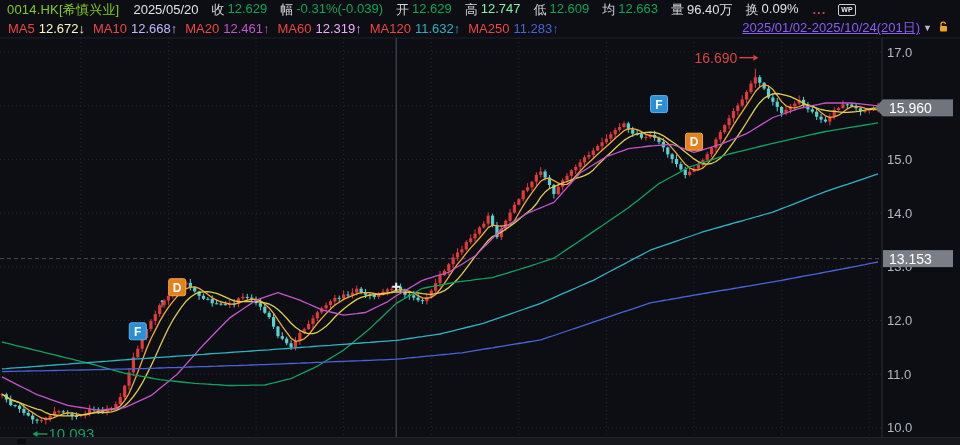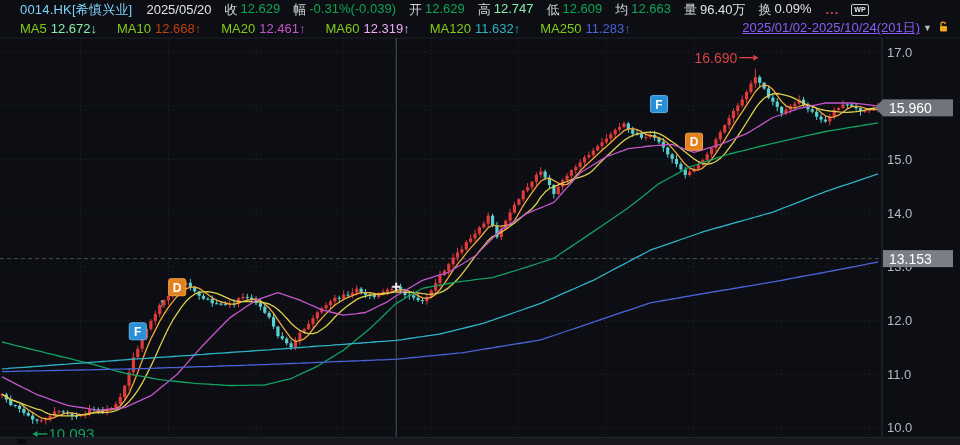--- a/index.html
+++ b/index.html
@@ -2,33 +2,33 @@
 <html><head>
 <meta charset="utf-8">
 <style>
   html,body{margin:0;padding:0;background:#0c0e13;}
   body{width:960px;height:445px;position:relative;overflow:hidden;
        font-family:"Liberation Sans","DejaVu Sans",sans-serif;
        -webkit-font-smoothing:antialiased;color:#d8dadf;}
   
   #row1{position:absolute;left:0;top:0;width:960px;height:19px;display:flex;align-items:center;
         font-size:13px;white-space:nowrap;background:#0c0e13;border-bottom:1px solid #15171d;z-index:5;}
-  #row1 .sym{color:#7dd3fc;margin-left:20px;letter-spacing:0.2px;}
+  #row1 .sym{color:#84cc16;margin-left:7px;letter-spacing:0.2px;}
   #row1 .date{color:#e0e2e6;margin-left:14px;}
   .fld{display:flex;margin-left:13px;}
   .fld .lb{color:#d2d5da;}
   .fld .vl{margin-left:3px;}
   .c-green{color:#0ca655;} .c-red:{color:#e04545;} .c-red{color:#86efac;} .c-white{color:#dfe1e5;}
   #dots{color:#d04545;font-weight:bold;margin-left:14px;letter-spacing:1px;}
   #wpicon{margin-left:12px;margin-right:8px;border:1px solid #c9cdd4;border-radius:2px;
           font-size:7px;font-weight:bold;color:#e8eaee;padding:1px 2px;line-height:8px;}
   #row2{position:absolute;left:0;top:19px;width:960px;height:18px;display:flex;align-items:center;
         font-size:13px;white-space:nowrap;background:#0c0e13;z-index:5;}
   .mait{display:flex;margin-left:8px;}
-  .mait .mlb{color:#84cc16;margin-left:12px;}
+  .mait .mlb{color:#ef4444;}
   .mait .mvl{margin-left:4px;}
   #row2 .spacer{flex:1;}
   #rangeLbl{color:#8b5cf6;text-decoration:underline;font-size:13px;}
   #rangeCaret{color:#b7bac1;font-size:9px;margin-left:3px;}
   #lockIcon{margin-left:6px;margin-right:10px;display:inline-block;}
   
   #chart{position:absolute;left:0;top:0;width:960px;height:445px;z-index:1;}
   #bottomBar{position:absolute;left:0;top:437px;width:960px;height:8px;background:#16181e;
              border-top:1px solid #21242b;z-index:4;}
   #bottomNotch{position:absolute;left:17px;top:439px;width:9px;height:5px;background:#0a0b0e;z-index:5;}
@@ -539,25 +539,25 @@
       </span>
     </span>
   <span id="dots">...</span>
   <span id="wpicon">WP</span>
 </div>
 
 <div id="row2">
   <span id="malist" style="display:flex;">
       <span class="mait">
         <span class="mlb">MA5</span>
-        <span class="mvl" style="color:#86efac">12.672↓</span>
+        <span class="mvl" style="color:#fef9c3">12.672↓</span>
       </span>
       <span class="mait">
         <span class="mlb">MA10</span>
-        <span class="mvl" style="color:#c2410c">12.668↑</span>
+        <span class="mvl" style="color:#c4b5fd">12.668↑</span>
       </span>
       <span class="mait">
         <span class="mlb">MA20</span>
         <span class="mvl" style="color:#c455cc">12.461↑</span>
       </span>
       <span class="mait">
         <span class="mlb">MA60</span>
         <span class="mvl" style="color:#f0abfc">12.319↑</span>
       </span>
       <span class="mait">

